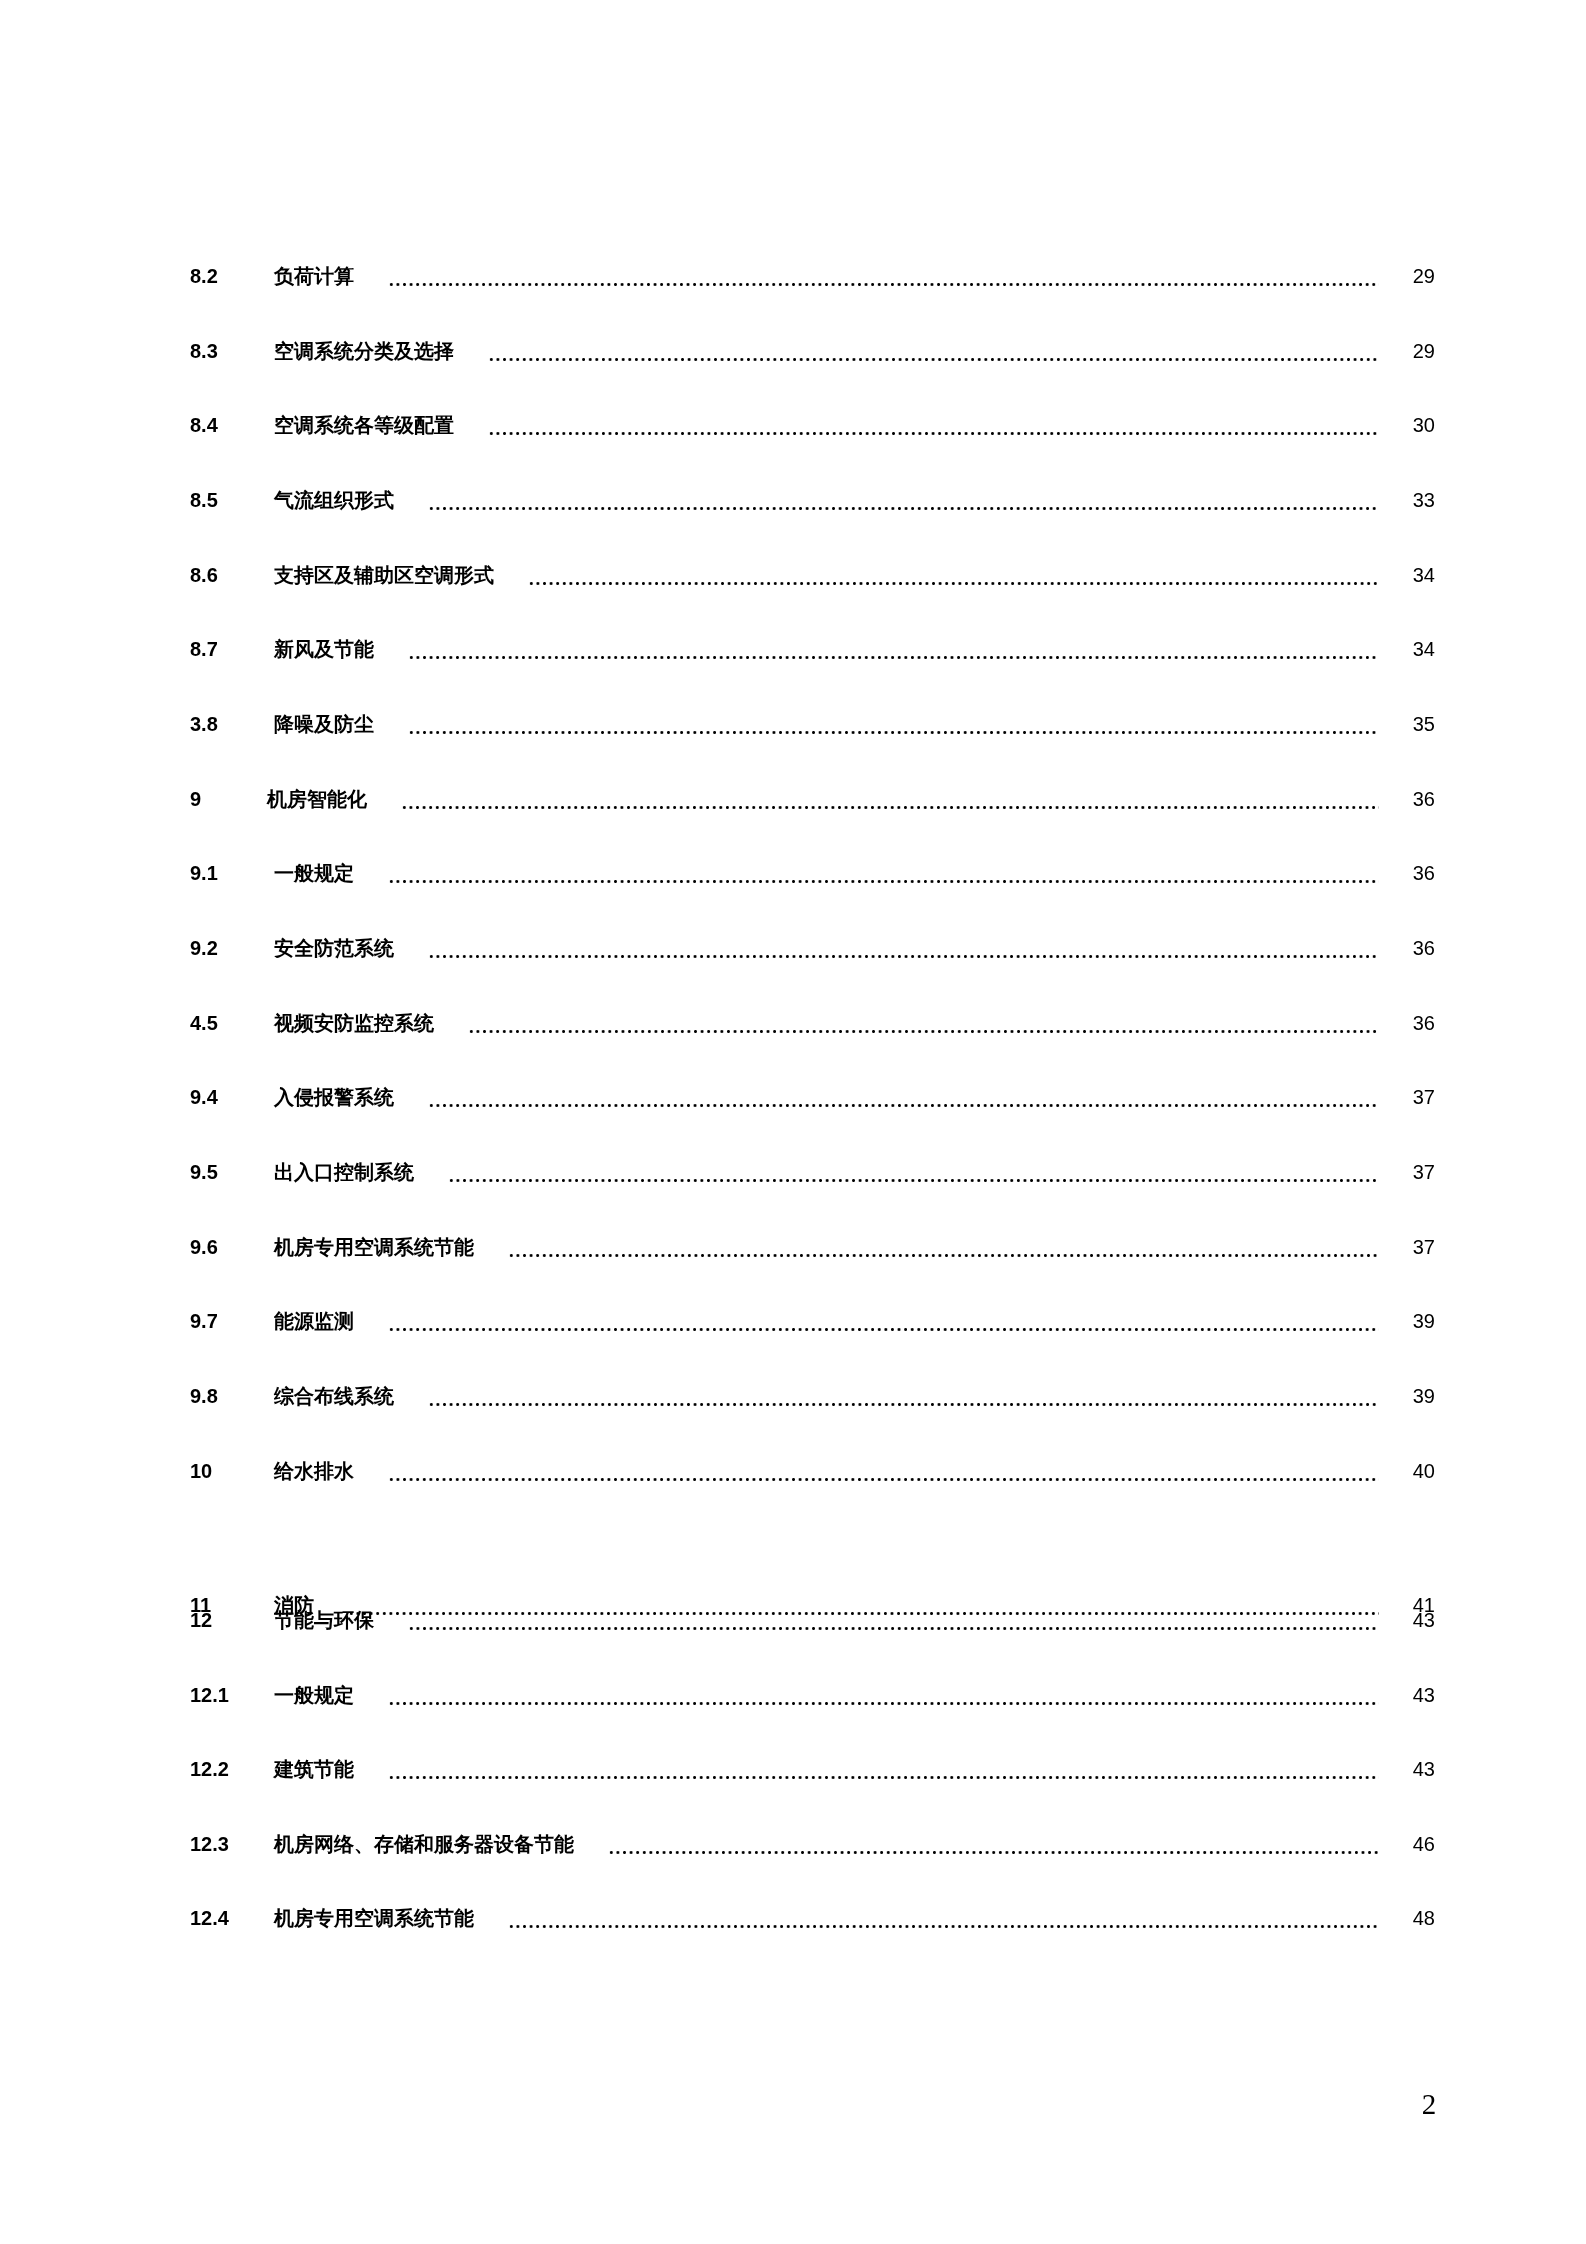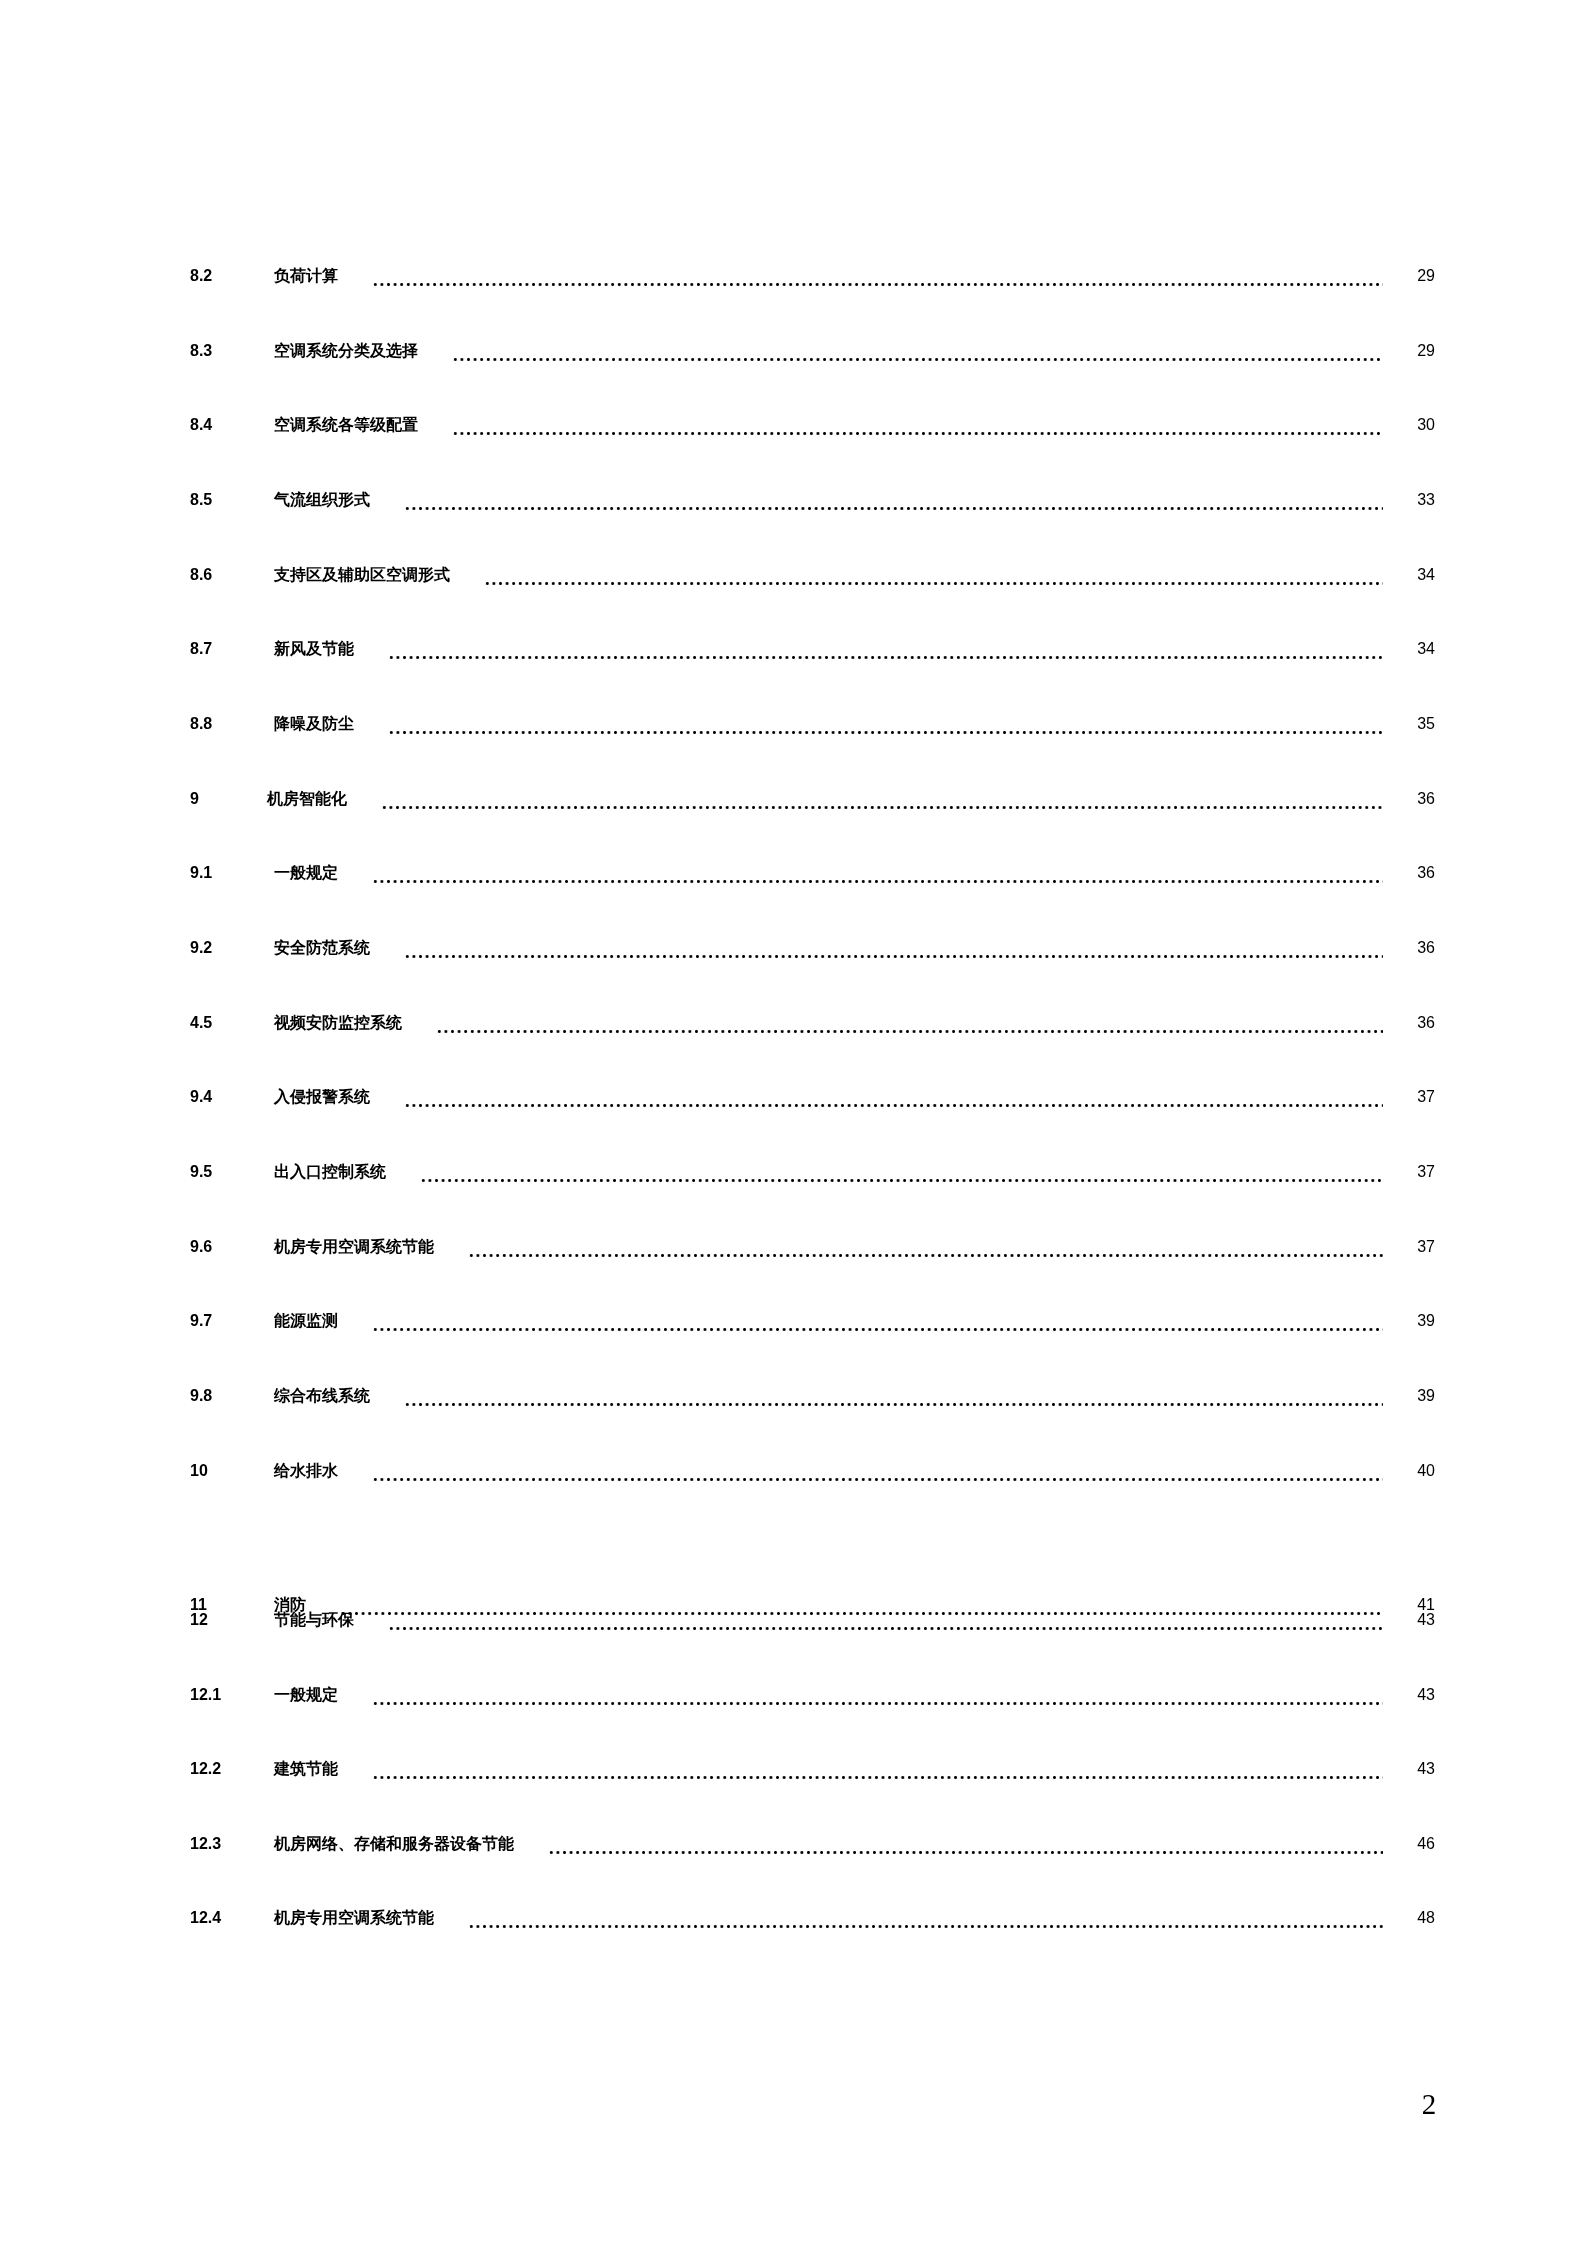--- a/index.html
+++ b/index.html
@@ -1,20 +1,20 @@
 <!DOCTYPE html>
 <html><head>
 <meta charset="utf-8">
 <style>
   html, body { margin: 0; padding: 0; background: #ffffff; }
   body { width: 1586px; height: 2244px; position: relative; overflow: hidden;
          font-family: "Liberation Sans", "DejaVu Sans", sans-serif; color: #000; }
   .toc { position: absolute; left: 0; top: 0; width: 1586px; }
   .toc-row { position: absolute; left: 190px; width: 1245px; height: 34px;
-             display: flex; align-items: center; font-size: 16px; font-weight: bold; }
+             display: flex; align-items: center; font-size: 20px; font-weight: bold; }
   .toc-num { position: absolute; left: 0; top: 0; line-height: 34px; font-weight: bold; }
   .toc-body { position: absolute; left: 84px; right: 0; top: 0; height: 34px;
               display: flex; align-items: center; gap: 28px; }
   .toc-body.lvl1 { left: 57px; margin-left: 20px; }
   .toc-title { white-space: nowrap; line-height: 34px; padding-right: 4px; }
   .toc-leader { flex: 1; height: 34px; position: relative; overflow: hidden; }
   .toc-leader::before { content: ""; position: absolute; left: 2px; right: 2px; bottom: 7px; height: 3px;
               background-image: radial-gradient(circle, #000 1.3px, transparent 1.5px);
               background-size: 6.6px 3px; background-repeat: repeat-x; }
   .toc-page { white-space: nowrap; line-height: 34px; padding-left: 4px; font-weight: normal; }
@@ -67,21 +67,21 @@
   </div>
   <div class="toc-row" style="top:632px">
     <span class="toc-num">8.7</span>
     <div class="toc-body">
       <span class="toc-title">新风及节能</span>
       <span class="toc-leader"></span>
       <span class="toc-page">34</span>
     </div>
   </div>
   <div class="toc-row" style="top:707px">
-    <span class="toc-num">8.8</span>
+    <span class="toc-num">3.8</span>
     <div class="toc-body">
       <span class="toc-title">降噪及防尘</span>
       <span class="toc-leader"></span>
       <span class="toc-page">35</span>
     </div>
   </div>
   <div class="toc-row" style="top:782px">
     <span class="toc-num">9</span>
     <div class="toc-body lvl1">
       <span class="toc-title">机房智能化</span>

